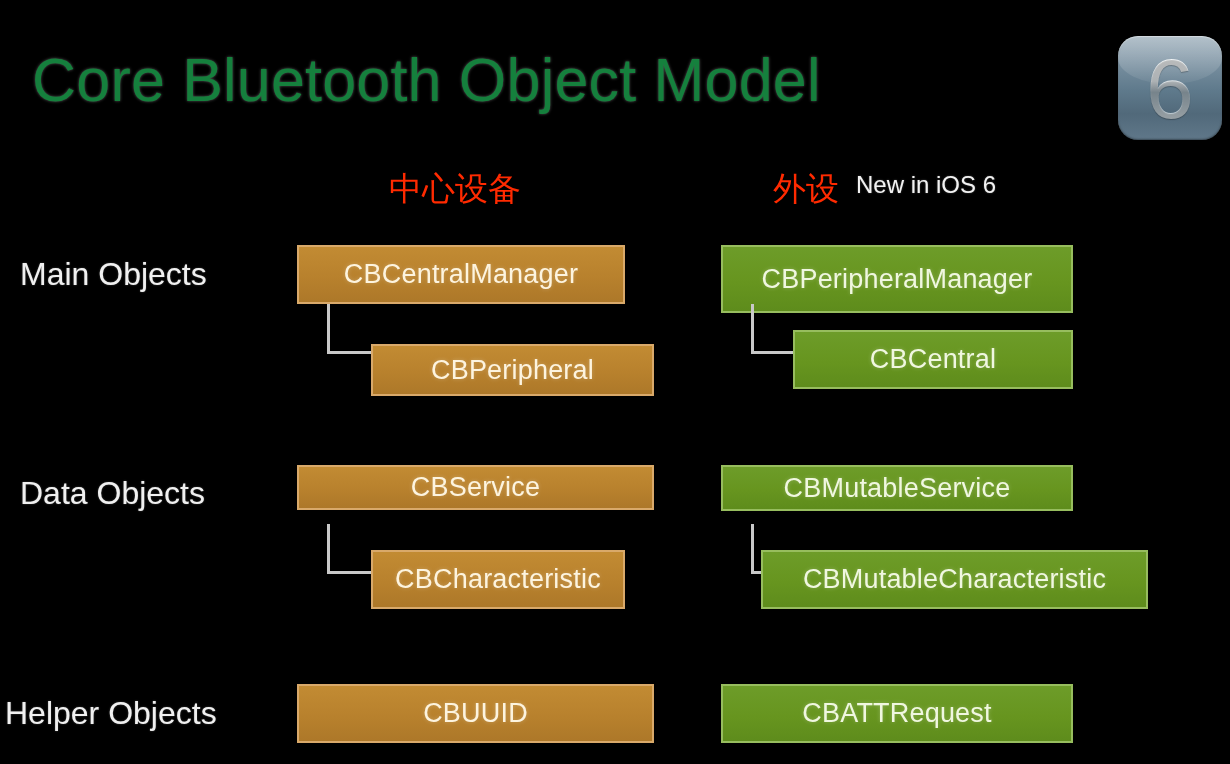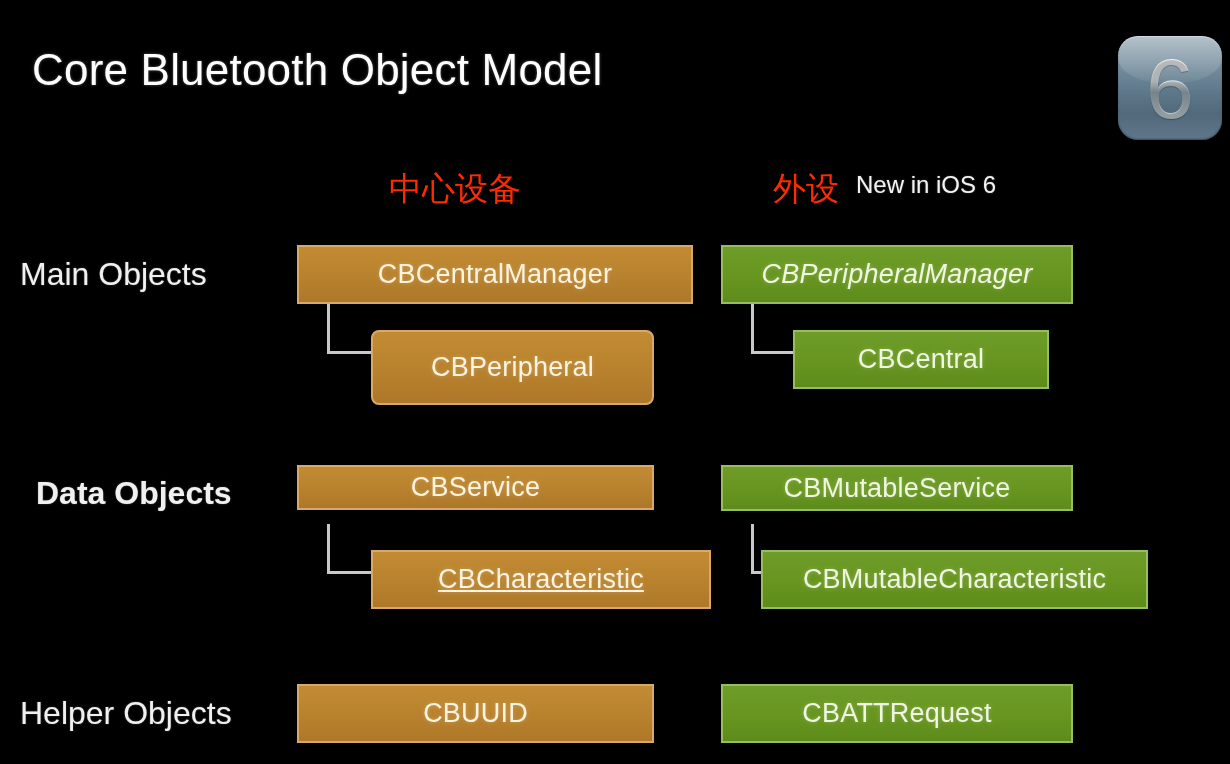--- a/index.html
+++ b/index.html
@@ -17,24 +17,24 @@
     height: 764px;
     background: #000000;
     overflow: hidden;
   }
 
   
   #slide-title {
     position: absolute;
     left: 32px;
     top: 45px;
-    font-size: 44px;
+    font-size: 61px;
     font-weight: 300;
     letter-spacing: 0.2px;
-    color: #ffffff;
+    color: #15803d;
     text-shadow: 0 0 3px rgba(255,255,255,0.35);
     white-space: nowrap;
   }
 
   
   #ios-badge {
     position: absolute;
     left: 1118px;
     top: 36px;
     width: 104px;
@@ -95,22 +95,22 @@
   .row-label {
     position: absolute;
     font-size: 32px;
     font-weight: 400;
     color: #f0f0f0;
     text-shadow: 0 0 2px rgba(255,255,255,0.28);
     white-space: nowrap;
     line-height: 1;
   }
   #label-main    { left: 20px; top: 258px; width: 256px; }
-  #label-data    { left: 36px; top: 477px; width: 256px; font-weight: bold; }
-  #label-helper  { left: 20px; top: 697px; width: 256px; }
+  #label-data    { left: 20px; top: 477px; width: 256px; }
+  #label-helper  { left: 5px; top: 697px; width: 256px; }
 
   
   .node {
     position: absolute;
     box-sizing: border-box;
     display: flex;
     align-items: center;
     justify-content: center;
     font-size: 27px;
     font-weight: 400;
@@ -150,31 +150,31 @@
   </div>
 
   <div class="annot-red" id="annot-central">中心设备</div>
   <div class="annot-red" id="annot-peripheral">外设</div>
   <div id="annot-new-in-ios">New in iOS 6</div>
 
   <div class="row-label" id="label-main">Main Objects</div>
   <div class="row-label" id="label-data">Data Objects</div>
   <div class="row-label" id="label-helper">Helper Objects</div>
 
-  <div class="node orange" style="left:297px; top:245px; width:396px; height:59px;">CBCentralManager</div>
+  <div class="node orange" style="left:297px; top:245px; width:328px; height:59px;">CBCentralManager</div>
   <div class="elbow" style="left:327px; top:304px; width:45px; height:50px;"></div>
-  <div class="node orange" style="left:371px; top:330px; width:283px; height:75px;border-radius:8px;">CBPeripheral</div>
+  <div class="node orange" style="left:371px; top:344px; width:283px; height:52px;">CBPeripheral</div>
 
-  <div class="node green" style="left:721px; top:245px; width:352px; height:59px;font-style:italic;">CBPeripheralManager</div>
+  <div class="node green" style="left:721px; top:245px; width:352px; height:68px;">CBPeripheralManager</div>
   <div class="elbow" style="left:751px; top:304px; width:44px; height:50px;"></div>
-  <div class="node green" style="left:793px; top:330px; width:256px; height:59px;">CBCentral</div>
+  <div class="node green" style="left:793px; top:330px; width:280px; height:59px;">CBCentral</div>
 
   <div class="node orange" style="left:297px; top:465px; width:357px; height:45px;">CBService</div>
   <div class="elbow" style="left:327px; top:524px; width:45px; height:50px;"></div>
-  <div class="node orange" style="left:371px; top:550px; width:340px; height:59px;text-decoration:underline;">CBCharacteristic</div>
+  <div class="node orange" style="left:371px; top:550px; width:254px; height:59px;">CBCharacteristic</div>
 
   <div class="node green" style="left:721px; top:465px; width:352px; height:46px;">CBMutableService</div>
   <div class="elbow" style="left:751px; top:524px; width:44px; height:50px;"></div>
   <div class="node green" style="left:761px; top:550px; width:387px; height:59px;">CBMutableCharacteristic</div>
 
   <div class="node orange" style="left:297px; top:684px; width:357px; height:59px;">CBUUID</div>
   <div class="node green" style="left:721px; top:684px; width:352px; height:59px;">CBATTRequest</div>
 
 </div>
 

